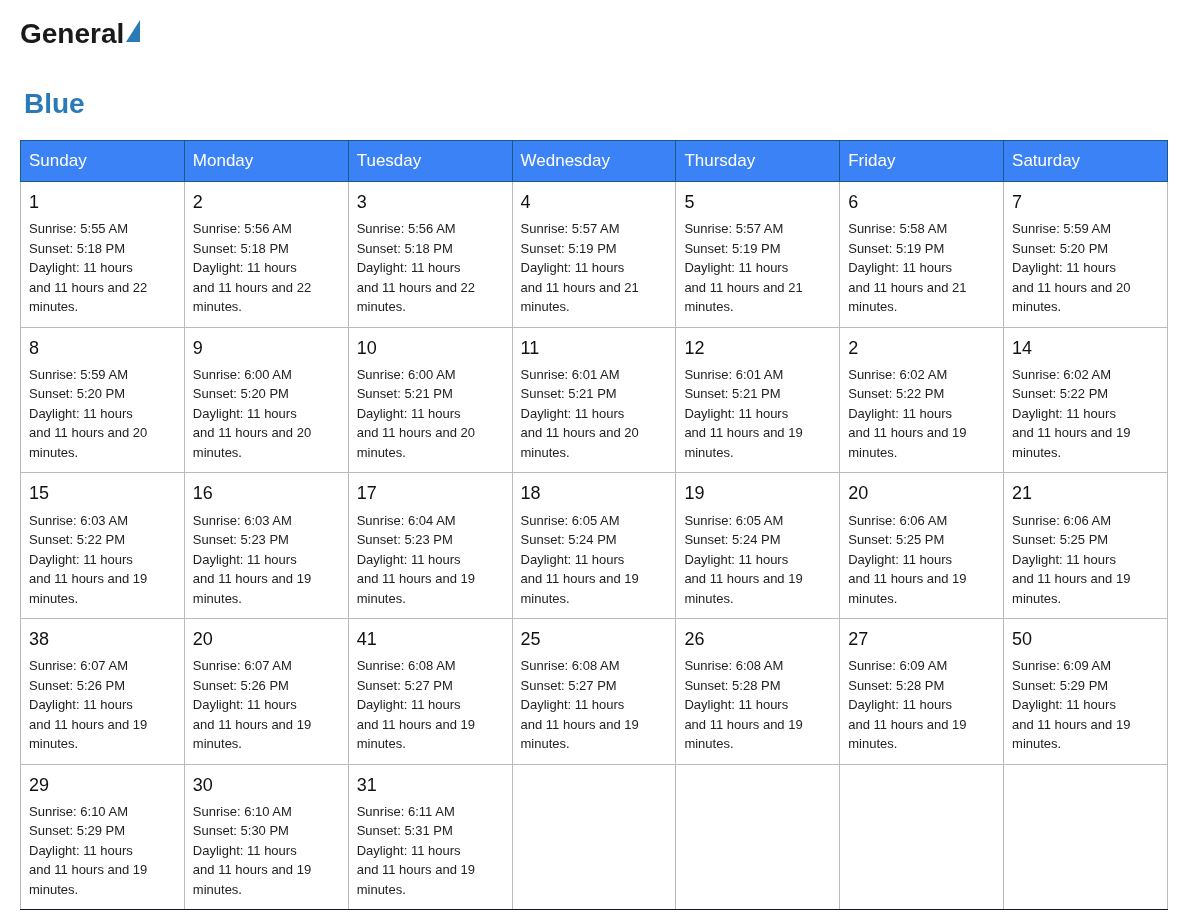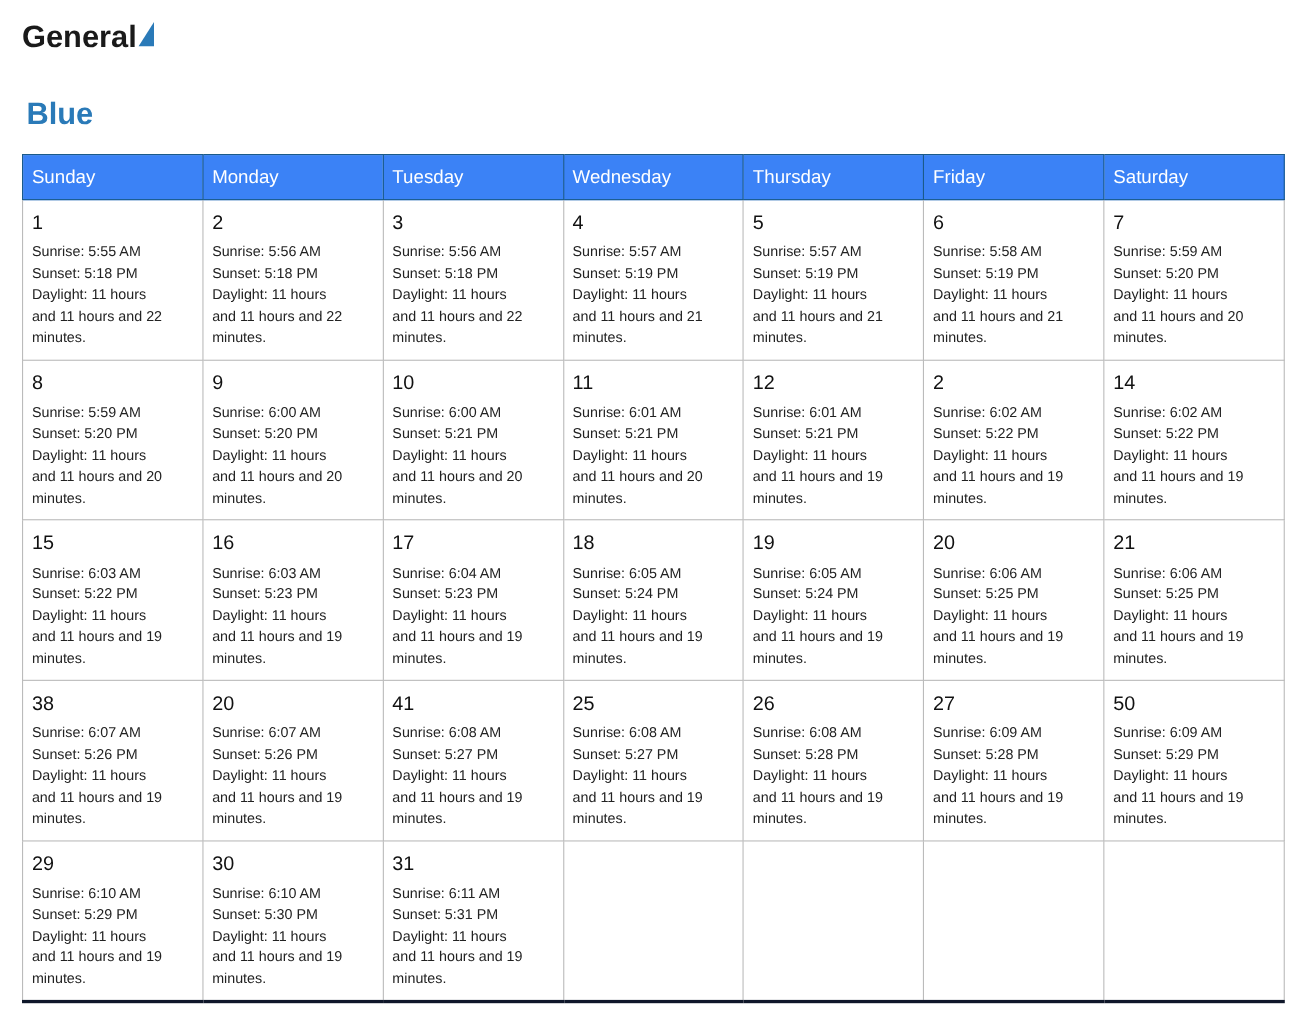--- a/index.html
+++ b/index.html
@@ -92,21 +92,21 @@
     }
     .day-info {
       font-size: 13px;
       color: #222;
       line-height: 1.5;
     }
     .empty-cell {
       background: #fff;
     }
     tr:last-child td {
-      border-bottom: 3px solid #0f172a;
+      border-bottom: 1px solid #0f172a;
     }
   </style>
 </head>
 <body>
 
 <div class="header-area">
   <div class="logo-area">
     <div class="logo-text">
       <span class="logo-general">General</span>
       <span class="logo-triangle"></span>

